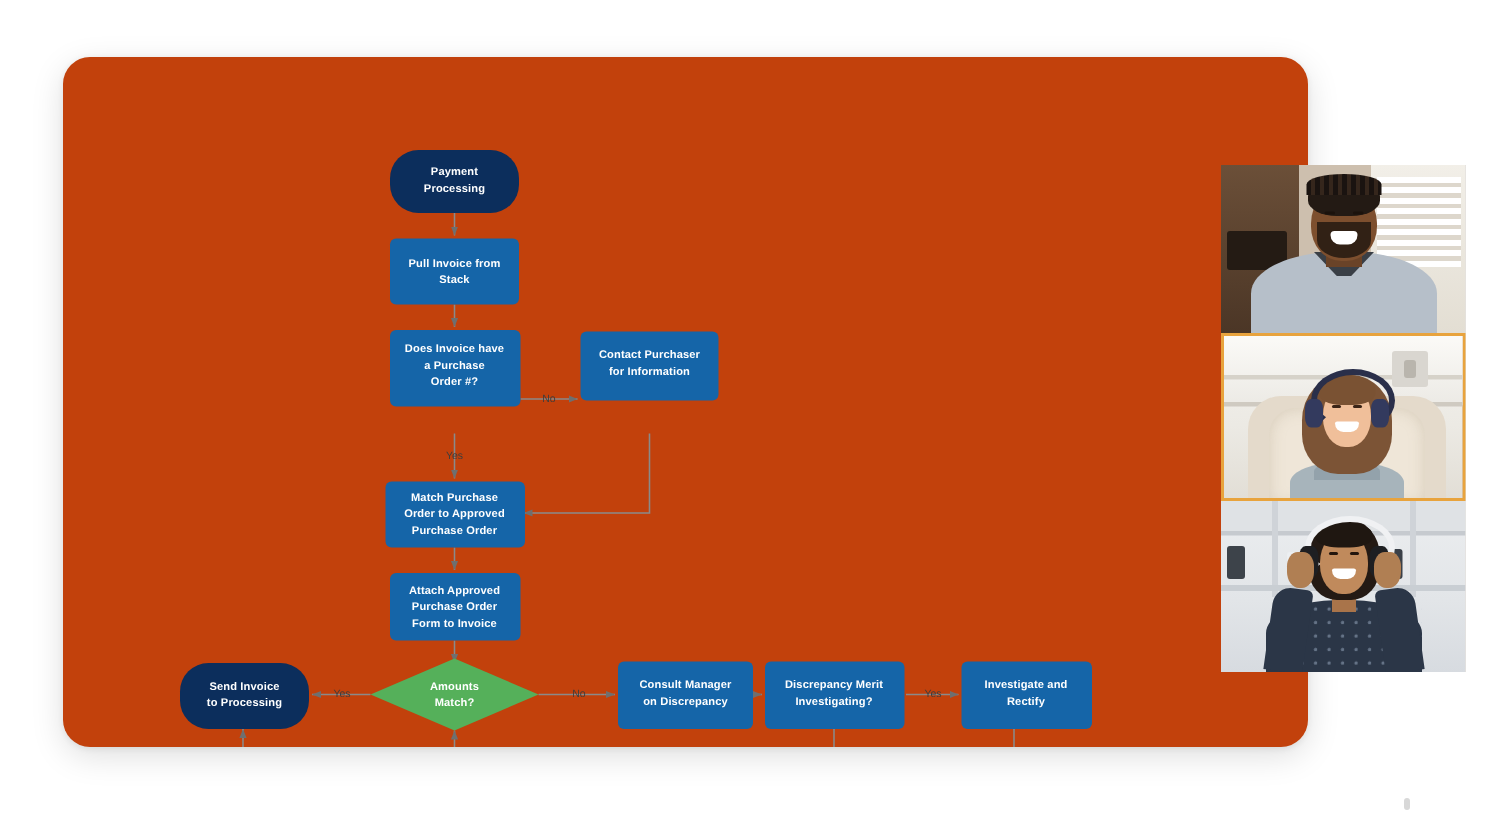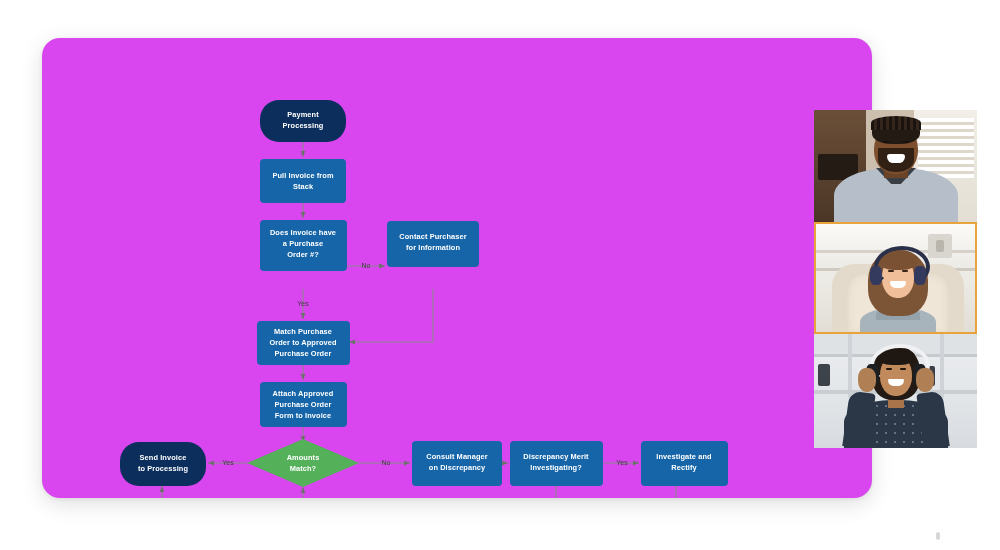--- a/index.html
+++ b/index.html
@@ -16,21 +16,21 @@
     font-family: "Liberation Sans", sans-serif;
   }
 
   
   #share-card {
     position: absolute;
     left: 42px;
     top: 38px;
     width: 830px;
     height: 460px;
-    background: #d946ef;
+    background: #c2410c;
     border-radius: 18px;
     box-shadow: 0 6px 22px rgba(0,0,0,0.13), 0 1px 4px rgba(0,0,0,0.07);
   }
 
   #flowchart-svg {
     position: absolute;
     left: 0;
     top: 0;
     width: 830px;
     height: 460px;

